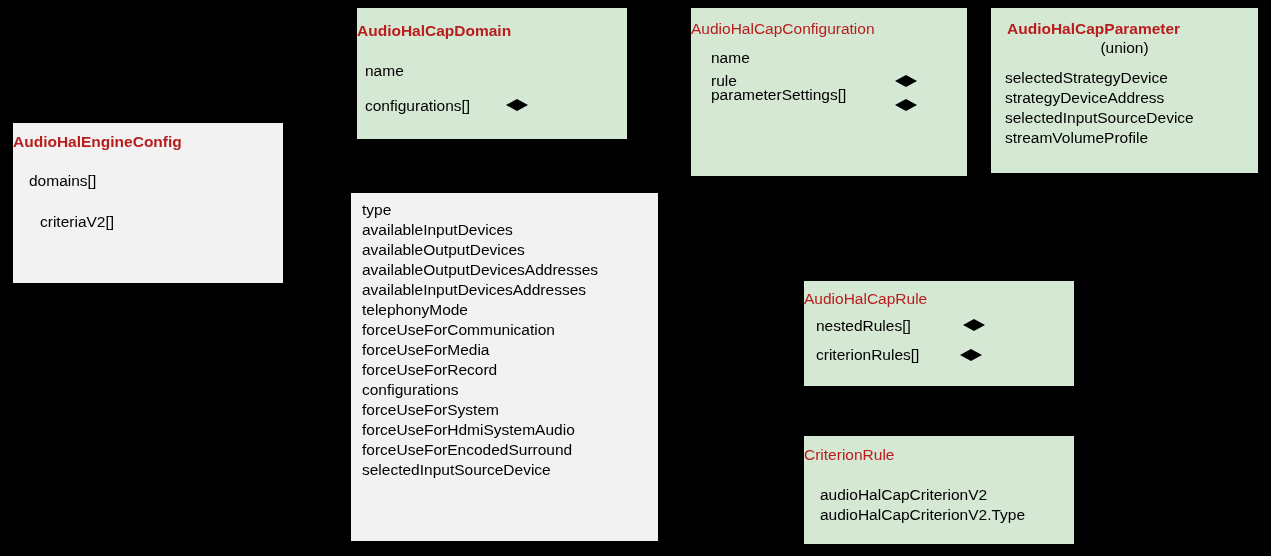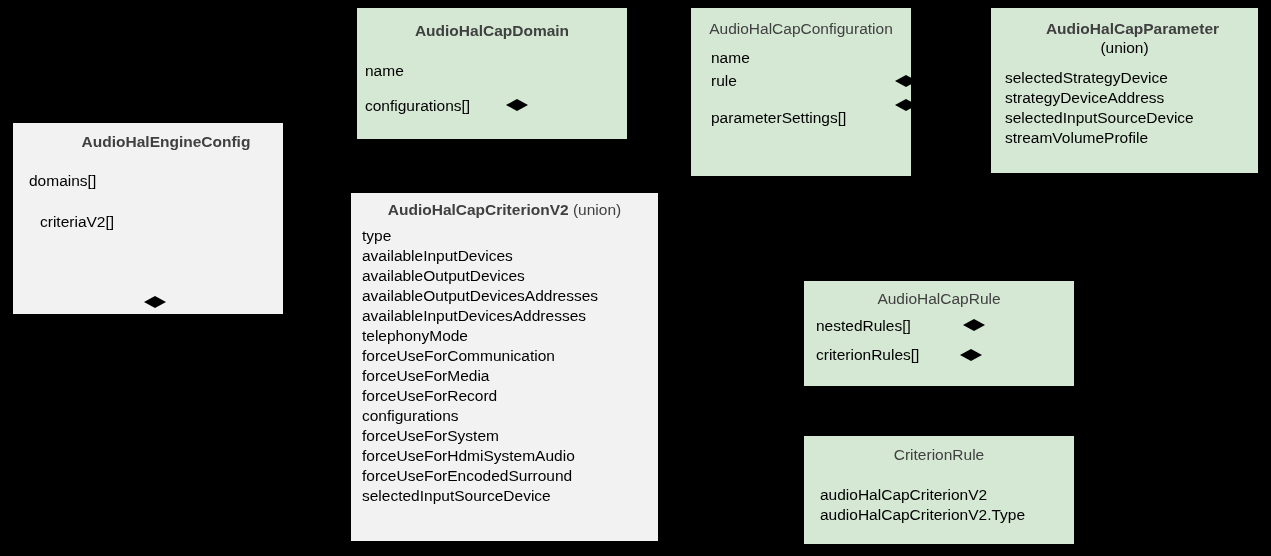--- a/index.html
+++ b/index.html
@@ -17,22 +17,22 @@
   }
   .uml-box {
     position: absolute;
     box-sizing: border-box;
     overflow: visible;
   }
   .box-gray  { background: #f2f2f2; }
   .box-green { background: #d5e8d4; }
 
   .cls-title {
-    text-align: center;
-    color: #404040;
+    text-align: left;
+    color: #b91c1c;
     font-size: 15.5px;
     line-height: 19px;
     white-space: nowrap;
   }
   .cls-title.bold { font-weight: bold; }
   .cls-title .norm { font-weight: normal; }
   .cls-sub {
     text-align: center;
     color: #000000;
     font-size: 15.5px;
@@ -113,21 +113,21 @@
   <div class="seg-h" style="left:906px; top:81px; width:34px;"></div>
   <div class="seg-v" style="left:940px; top:81px; height:95px;"></div>
 
   <div class="seg-h" style="left:906px; top:105px; width:86px;"></div>
 
   <div class="seg-h" style="left:974px; top:325px; width:100px;"></div>
 
   <div class="seg-h" style="left:971px; top:355px; width:24px;"></div>
   <div class="seg-v" style="left:995px; top:355px; height:31px;"></div>
 
-  <div class="uml-box box-gray" style="left:13px; top:123px; width:270px; height:191px;padding-left:36px;">
+  <div class="uml-box box-gray" style="left:13px; top:123px; width:270px; height:160px;">
     <div class="cls-title bold" style="margin-top:9px;">AudioHalEngineConfig</div>
 
     <div class="attr-row" style="left:16px; top:48px;align-items:flex-end;">
       <span class="lbl green-text attr green-text">domains[]</span>
     </div>
     <div class="diamond" style="left:142px; top:179px;"></div>
 
     <div class="attr-row" style="left:27px; top:89px;">
       <span class="lbl attr">criteriaV2[]</span>
     </div>
@@ -140,55 +140,51 @@
     <div class="attr-row" style="left:8px; top:53px;">
       <span class="lbl attr">name</span>
     </div>
 
     <div class="attr-row" style="left:8px; top:88px;align-items:flex-end;">
       <span class="lbl attr">configurations[]</span>
     </div>
   </div>
   <div class="diamond" style="left:517px; top:105px;"></div>
 
-  <div class="uml-box box-green" style="left:691px; top:8px; width:220px; height:168px;">
+  <div class="uml-box box-green" style="left:691px; top:8px; width:276px; height:168px;">
     <div class="cls-title" style="margin-top:11px;">AudioHalCapConfiguration</div>
 
     <div class="attr-row" style="left:20px; top:40px;">
       <span class="lbl attr">name</span>
     </div>
 
     <div class="attr-row" style="left:20px; top:63px;">
       <span class="lbl attr">rule</span>
     </div>
 
-    <div class="attr-row" style="left:20px; top:100px;align-items:flex-end;">
+    <div class="attr-row" style="left:20px; top:77px;align-items:flex-end;">
       <span class="lbl attr">parameterSettings[]</span>
     </div>
   </div>
   <div class="diamond" style="left:906px; top:81px;"></div>
   <div class="diamond" style="left:906px; top:105px;"></div>
 
   <div class="uml-box box-green" style="left:991px; top:8px; width:267px; height:165px;">
     <div class="cls-title bold" style="margin-top:11px;padding-left:16px;">AudioHalCapParameter</div>
     <div class="cls-sub">(union)</div>
 
     <div style="margin-left:14px; margin-top:11px;">
       <div class="attr">selectedStrategyDevice</div>
       <div class="attr">strategyDeviceAddress</div>
       <div class="attr">selectedInputSourceDevice</div>
       <div class="attr">streamVolumeProfile</div>
     </div>
   </div>
 
   <div class="uml-box box-gray" style="left:351px; top:193px; width:307px; height:348px;">
-    <div class="cls-title bold" style="margin-top:7px;">
-      <span>AudioHalCapCriterionV2</span>
-      <span class="norm">(union)</span>
-    </div>
 
     <div style="margin-left:11px; margin-top:7px;">
       <div class="attr">type</div>
       <div class="attr">availableInputDevices</div>
       <div class="attr">availableOutputDevices</div>
       <div class="attr">availableOutputDevicesAddresses</div>
       <div class="attr">availableInputDevicesAddresses</div>
       <div class="attr">telephonyMode</div>
       <div class="attr">forceUseForCommunication</div>
       <div class="attr">forceUseForMedia</div>

